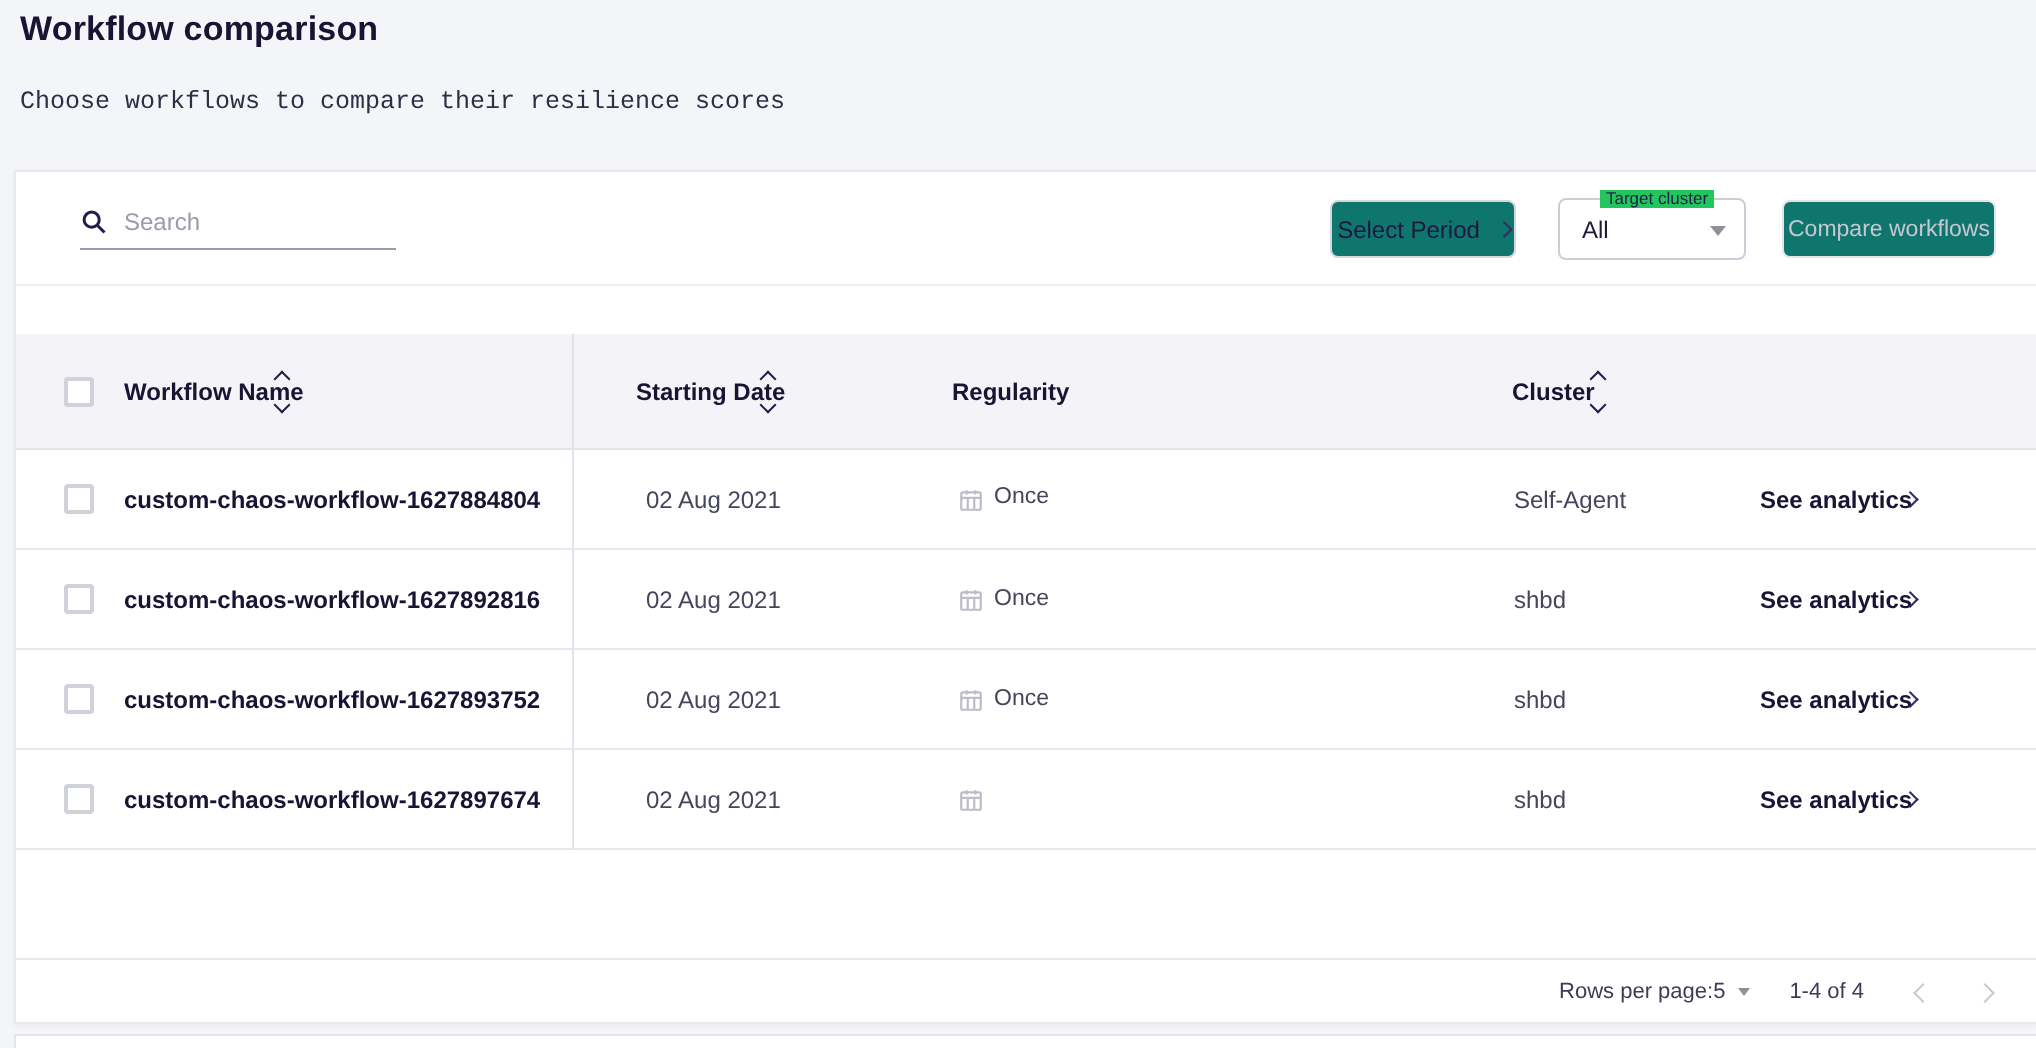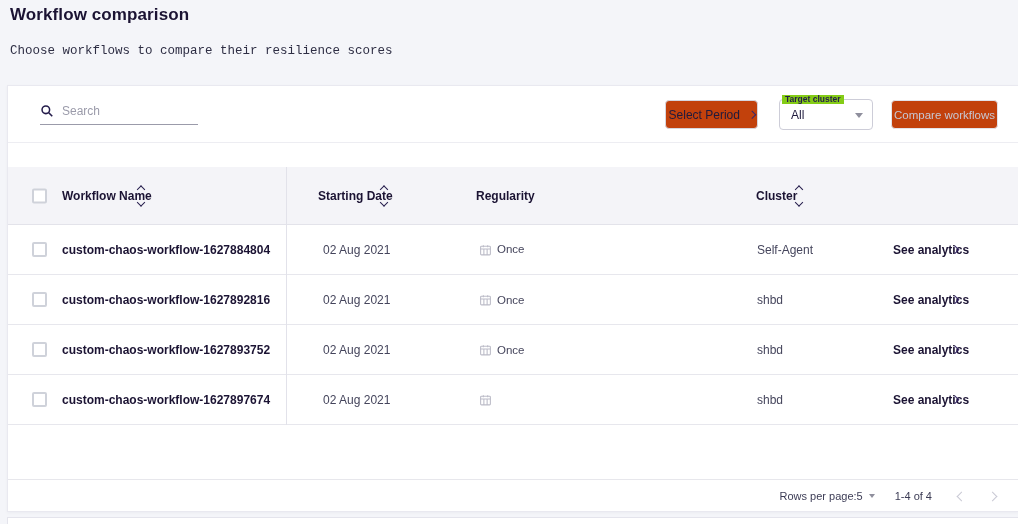--- a/index.html
+++ b/index.html
@@ -40,41 +40,41 @@
   }
   .search svg { flex: 0 0 auto; }
   .search input {
     border: none; outline: none; background: transparent;
     font-family: "Liberation Sans", sans-serif;
     font-size: 12px; color: #3f3f55; width: 120px;
   }
   .search input::placeholder { color: #9b9baa; }
   .btn {
     position: absolute; height: 29px;
-    background: #c2410c; border: 1px solid #d6d6df; border-radius: 4px;
+    background: #0f766e; border: 1px solid #d6d6df; border-radius: 4px;
     font-family: "Liberation Sans", sans-serif;
     font-size: 12px; color: #1f1a3d; cursor: pointer;
     display: flex; align-items: center; justify-content: center; gap: 9px;
   }
   .btn-select-period { left: 657px; top: 14px; width: 93px; }
   .btn-compare { left: 883px; top: 14px; width: 107px; color: #c7c7d3; border-color: #e3e3ea; font-size: 11.5px; }
   .chev {
     display: inline-block; width: 5.5px; height: 5.5px;
     border-right: 1.6px solid #38286b; border-bottom: 1.6px solid #38286b;
     transform: rotate(-45deg);
   }
   .select-outlined {
     position: absolute; left: 771px; top: 13px; width: 94px; height: 31px;
     border: 1px solid #cdcdd8; border-radius: 4px; background: #fff;
     cursor: pointer;
   }
   .select-label {
-    position: absolute; left: 2px; top: -5px;
-    font-size: 8.5px; font-weight: 700; color: #26204a;
-    background: #84cc16; padding: 0 3px; line-height: 9px;
+    position: absolute; left: 20px; top: -5px;
+    font-size: 8.5px; font-weight: 400; color: #26204a;
+    background: #22c55e; padding: 0 3px; line-height: 9px;
   }
   .select-value {
     position: absolute; left: 11px; top: 8px; font-size: 12px; color: #1f1a3d;
   }
   .dd-arrow {
     position: absolute; right: 9px; top: 13px;
     width: 0; height: 0;
     border-left: 4px solid transparent; border-right: 4px solid transparent;
     border-top: 5px solid #8f8f9d;
   }
@@ -114,21 +114,21 @@
     font-weight: 700; color: #1b1333; white-space: nowrap;
   }
   .c-date { position: absolute; left: 315px; top: 50%; transform: translateY(-50%); }
   .c-reg  { position: absolute; left: 471px; top: 50%; transform: translateY(-50%);
             display: flex; align-items: center; gap: 5px; }
   .c-reg .cal { color: #bcbcc8; display: flex; }
   .reg-lines { display: flex; flex-direction: column; gap: 2px; font-size: 11.5px; line-height: 13px; }
   .c-cluster { position: absolute; left: 749px; top: 50%; transform: translateY(-50%); }
   .c-action {
     position: absolute; left: 872px; top: 50%; transform: translateY(-50%);
-    font-weight: 700; color: #1b1333; cursor: pointer; white-space: nowrap; margin-left: 13px;
+    font-weight: 700; color: #1b1333; cursor: pointer; white-space: nowrap;
   }
   .action-chev { position: absolute; left: 944px; top: 50%; margin-top: -3px; cursor: pointer; }
   .vdivider {
     position: absolute; left: 278px; top: 81px; width: 1px; height: 258px;
     background: #e2e2ea;
   }
   
   .pagination {
     position: absolute; left: 0; right: 0; top: 393px; height: 33px;
     border-top: 1px solid #e7e7ec;

